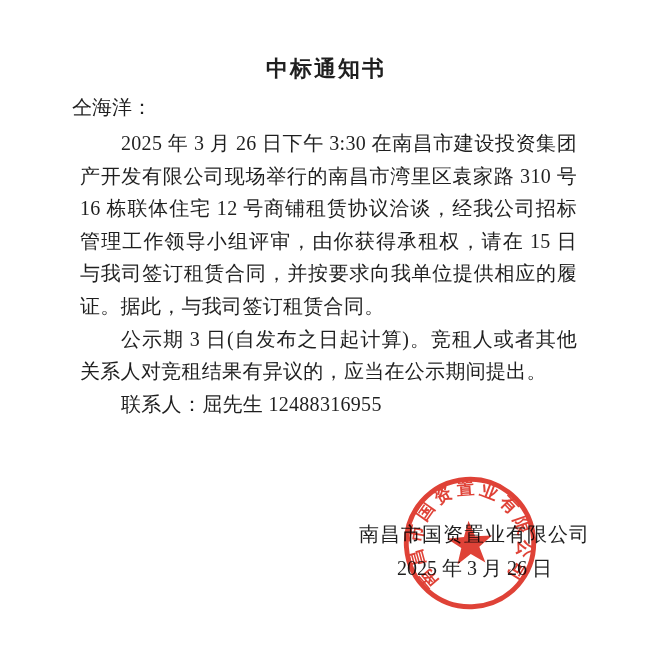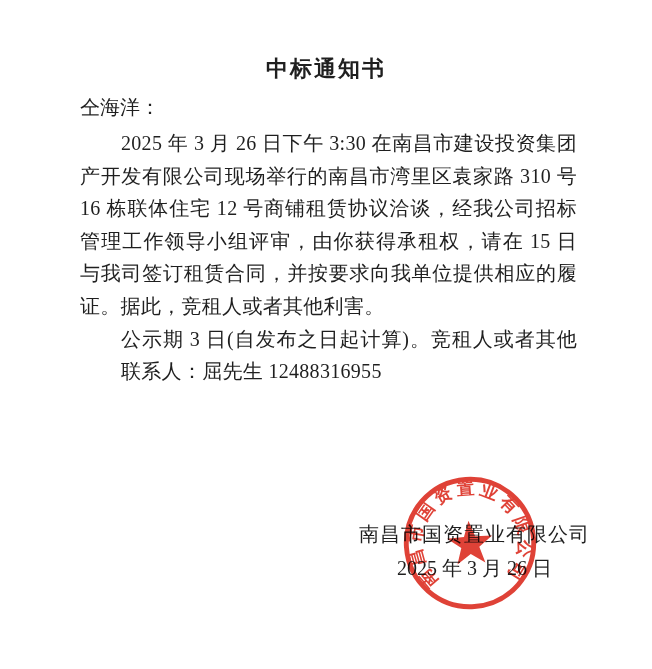--- a/index.html
+++ b/index.html
@@ -25,21 +25,21 @@
     width: 652px;
     margin: 0;
     text-align: center;
     font-size: 22px;
     font-weight: bold;
     letter-spacing: 2px;
     color: var(--ink, #1f1f1f);
   }
   .salutation {
     position: absolute;
-    left: 80px;
+    left: 72px;
     top: 94px;
     font-size: 20px;
     line-height: 26px;
   }
   .body-lines {
     position: absolute;
     left: 80px;
     top: 127px;
     width: 497px;
     font-size: 20px;
@@ -107,22 +107,23 @@
   <h1 class="title">中标通知书</h1>
 
   <div class="salutation">仝海洋：</div>
 
   <div class="body-lines">
       <div class="line indent fill">2025 年 3 月 26 日下午 3:30 在南昌市建设投资集团房地</div>
       <div class="line fill">产开发有限公司现场举行的南昌市湾里区袁家路 310 号 14、</div>
       <div class="line fill">16 栋联体住宅 12 号商铺租赁协议洽谈，经我公司招标采购</div>
       <div class="line fill">管理工作领导小组评审，由你获得承租权，请在 15 日之内</div>
       <div class="line fill">与我司签订租赁合同，并按要求向我单位提供相应的履约保</div>
-      <div class="line">证。据此，竞租人或者其他利害。</div>
+      <div class="line">证。据此，与我司签订租赁合同。</div>
       <div class="line indent fill">公示期 3 日(自发布之日起计算)。竞租人或者其他利害</div>
+      <div class="line">关系人对竞租结果有异议的，应当在公示期间提出。</div>
       <div class="line indent">联系人：屈先生 12488316955</div>
     </div>
 
   <div class="sig-company">南昌市国资置业有限公司</div>
 
   <div class="sig-date">2025 年 3 月 26 日</div>
 
   <svg class="seal" viewBox="0 0 200 200" xmlns="http://www.w3.org/2000/svg">
     <circle class="ring" cx="100" cy="100" r="91"></circle>
     <path id="seal-arc" d="M 55 153.6 A 70 70 0 1 1 145 153.6" fill="none"></path>

